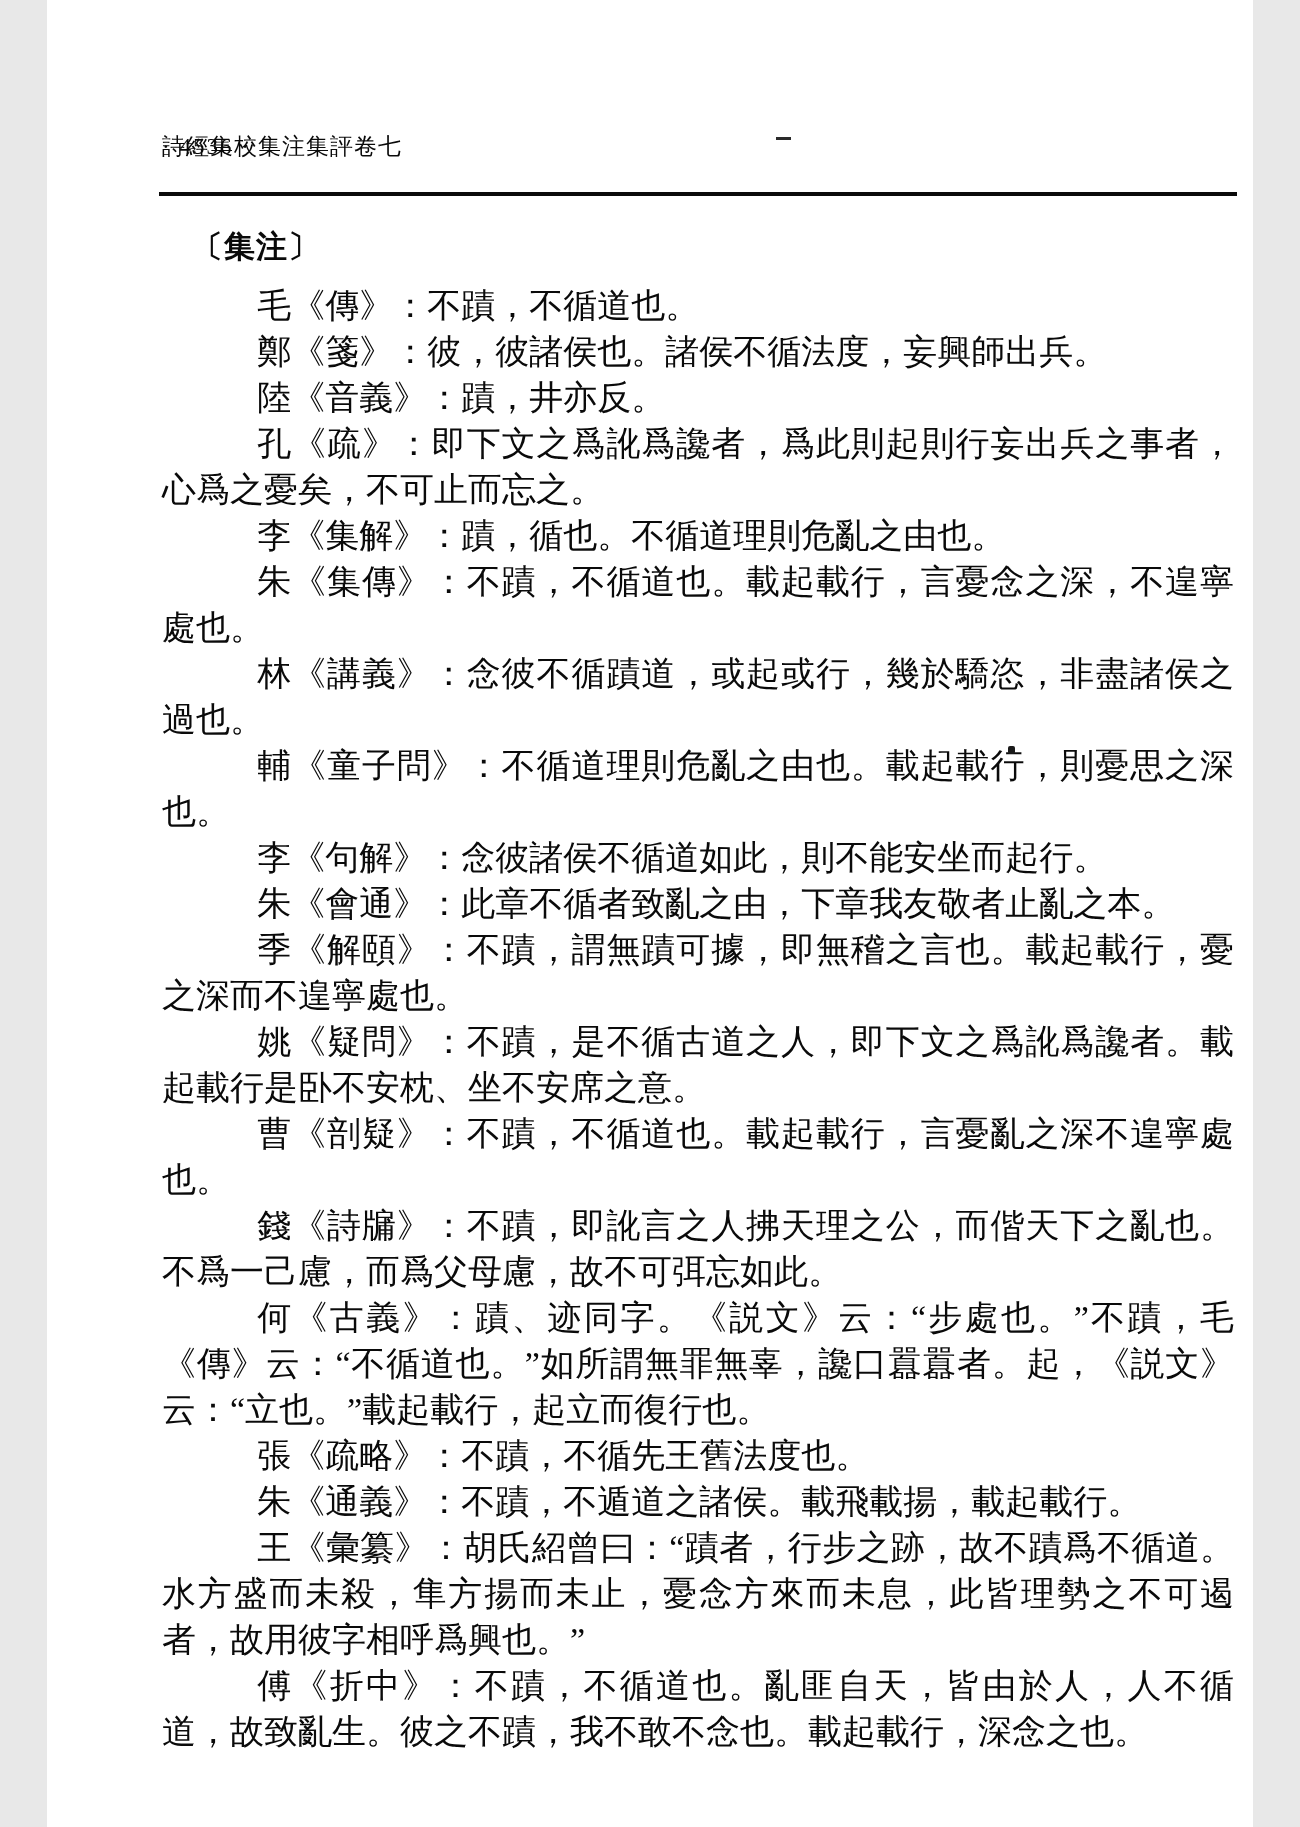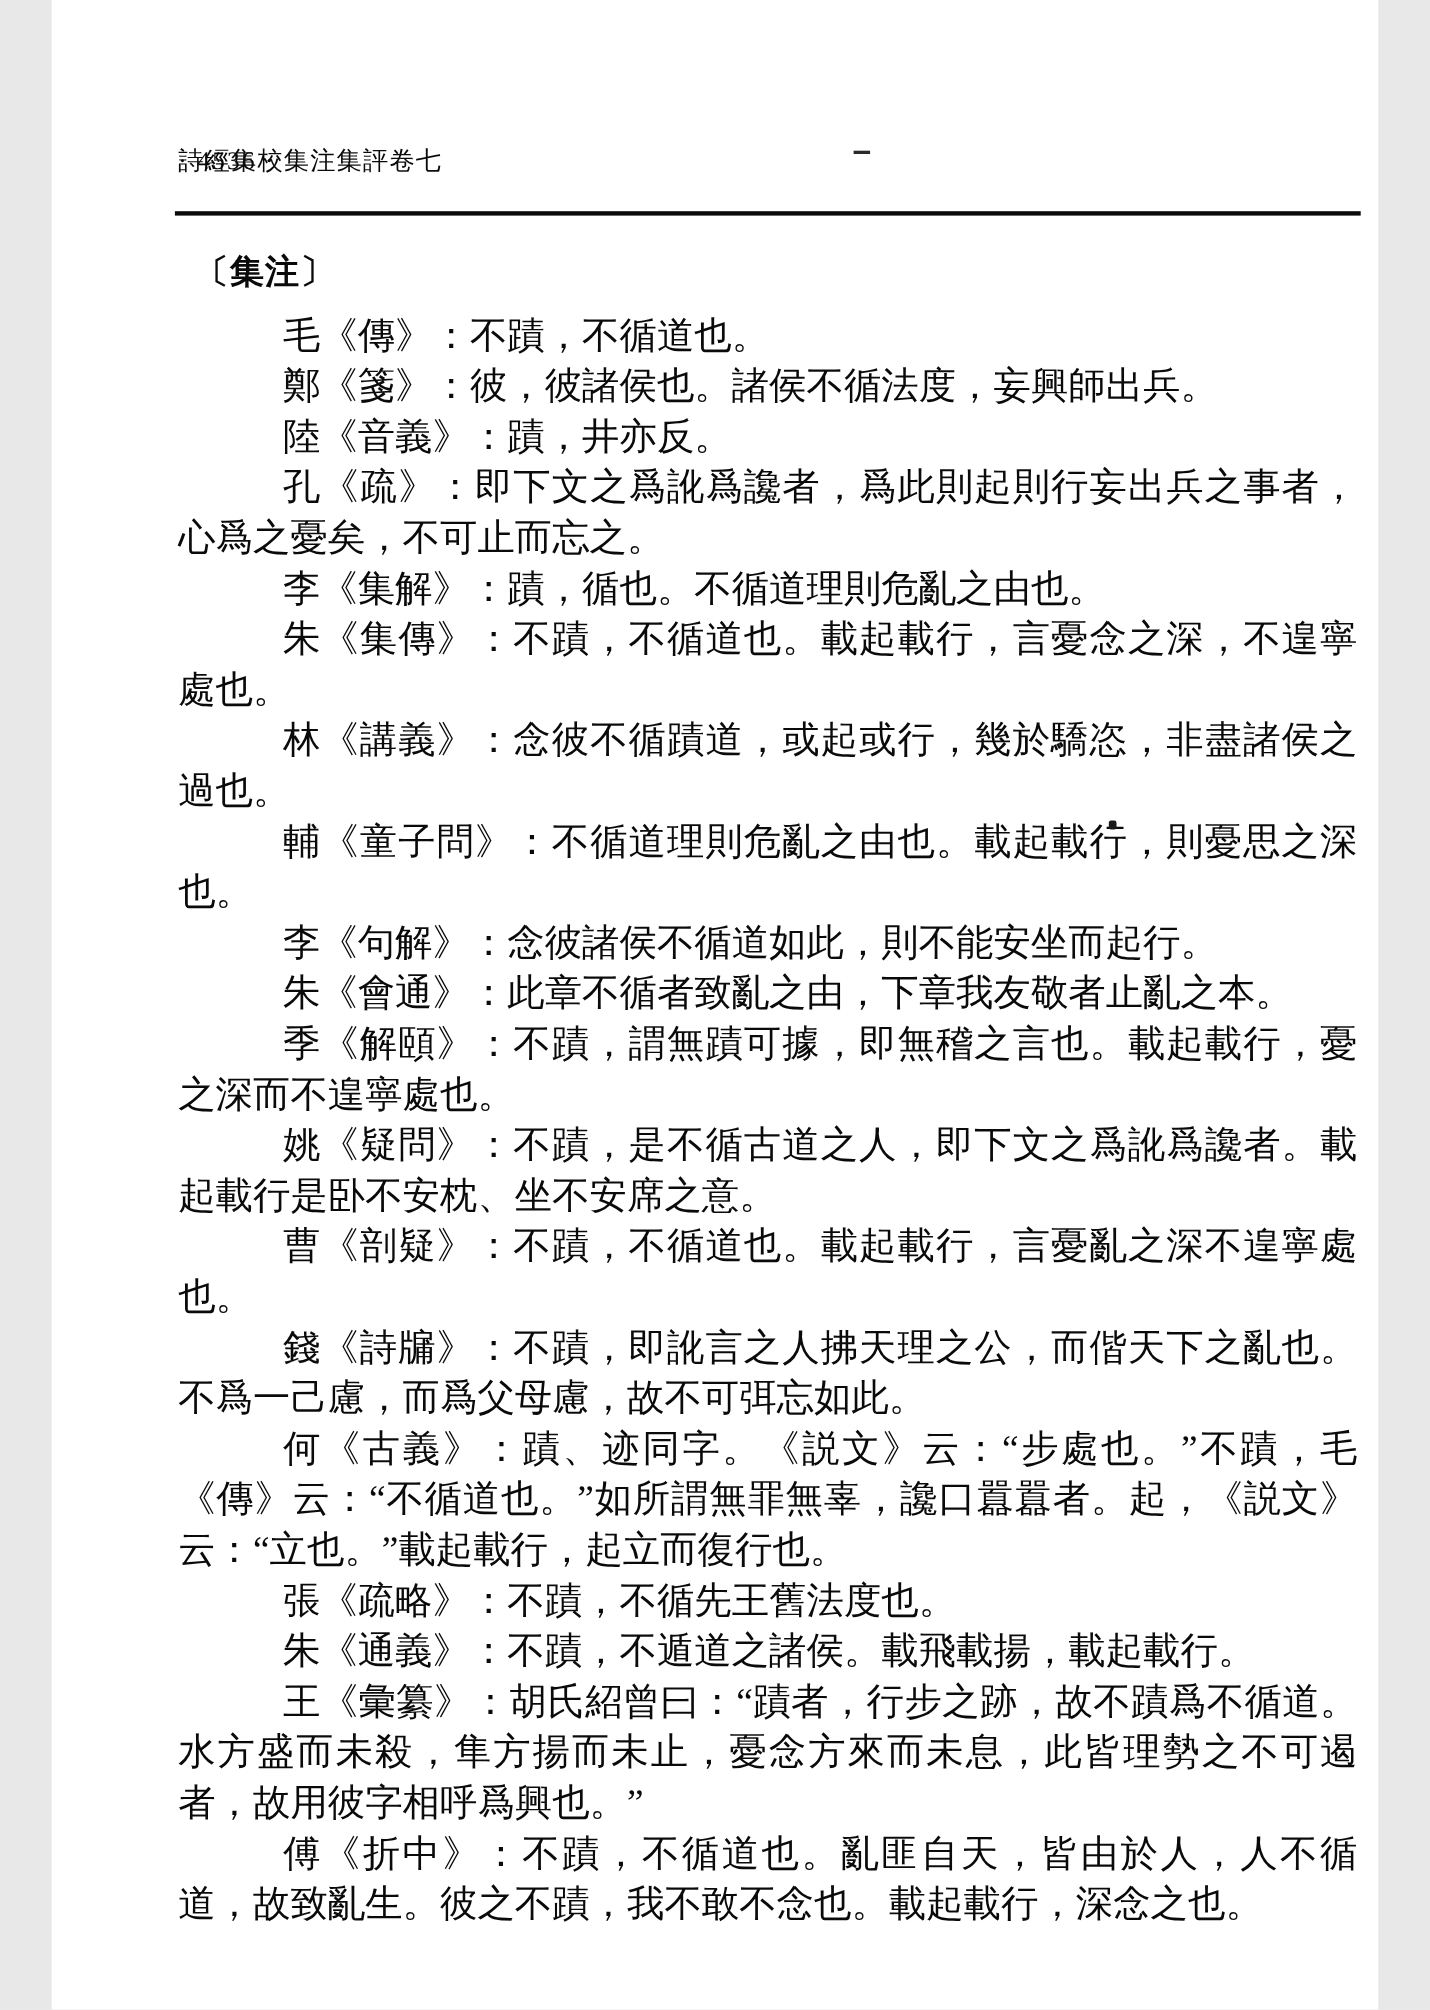--- a/index.html
+++ b/index.html
@@ -44,21 +44,21 @@
     position: absolute;
     top: 192px;
     left: 112px;
     width: 1078px;
     height: 4px;
     background: #0a0a0a;
   }
   .section-heading {
     position: absolute;
     top: 226px;
-    left: 130px;
+    left: 145px;
     margin: 0;
     font-size: 31px;
     font-weight: bold;
     letter-spacing: 1px;
   }
   .content {
     position: absolute;
     top: 283px;
     left: 115px;
     width: 1072px;

